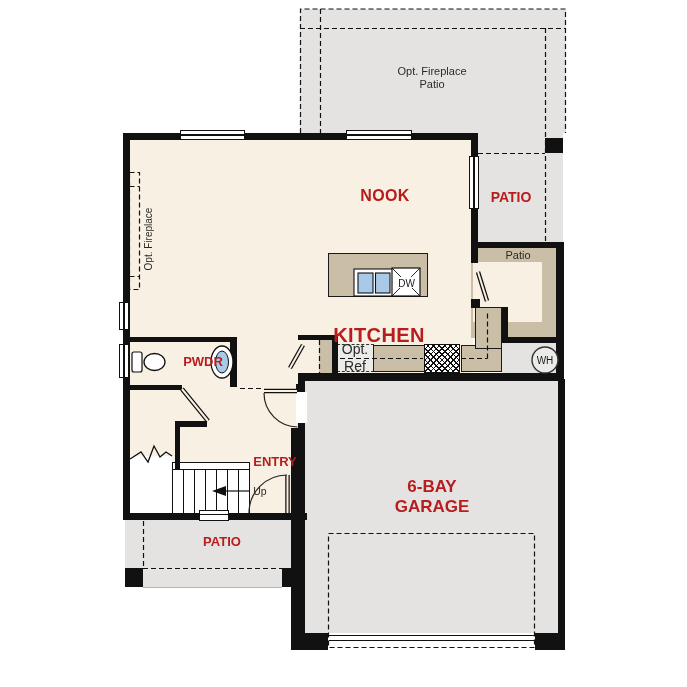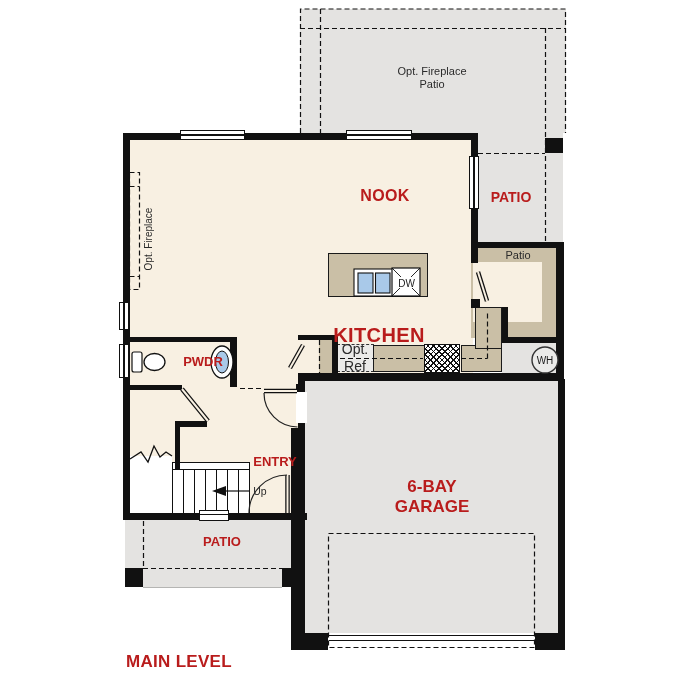--- a/index.html
+++ b/index.html
@@ -176,15 +176,14 @@
   <div class="lbl" style="left:379px;top:336px;font-size:20px;letter-spacing:.4px">KITCHEN</div>
   <div class="lbl lt" style="left:355px;top:358px;font-size:14px">Opt.
 Ref</div>
   <div class="lbl" style="left:203px;top:362px;font-size:13px">PWDR</div>
   <div class="lbl" style="left:275px;top:462px;font-size:13px">ENTRY</div>
   <div class="lbl lt" style="left:260px;top:491px;font-size:10.5px">Up</div>
   <div class="lbl" style="left:432px;top:497px;font-size:17px">6-BAY
 GARAGE</div>
   <div class="lbl" style="left:222px;top:542px;font-size:13px">PATIO</div>
   <div class="lbl lt" style="left:149px;top:239px;font-size:10px;transform:translate(-50%,-50%) rotate(-90deg)">Opt. Fireplace</div>
-  <div class="lbl" style="left:126px;top:662px;font-size:17px;transform:translate(0,-50%);letter-spacing:.3px">MAIN LEVEL</div>
 
 </div>
 
 </body></html>

